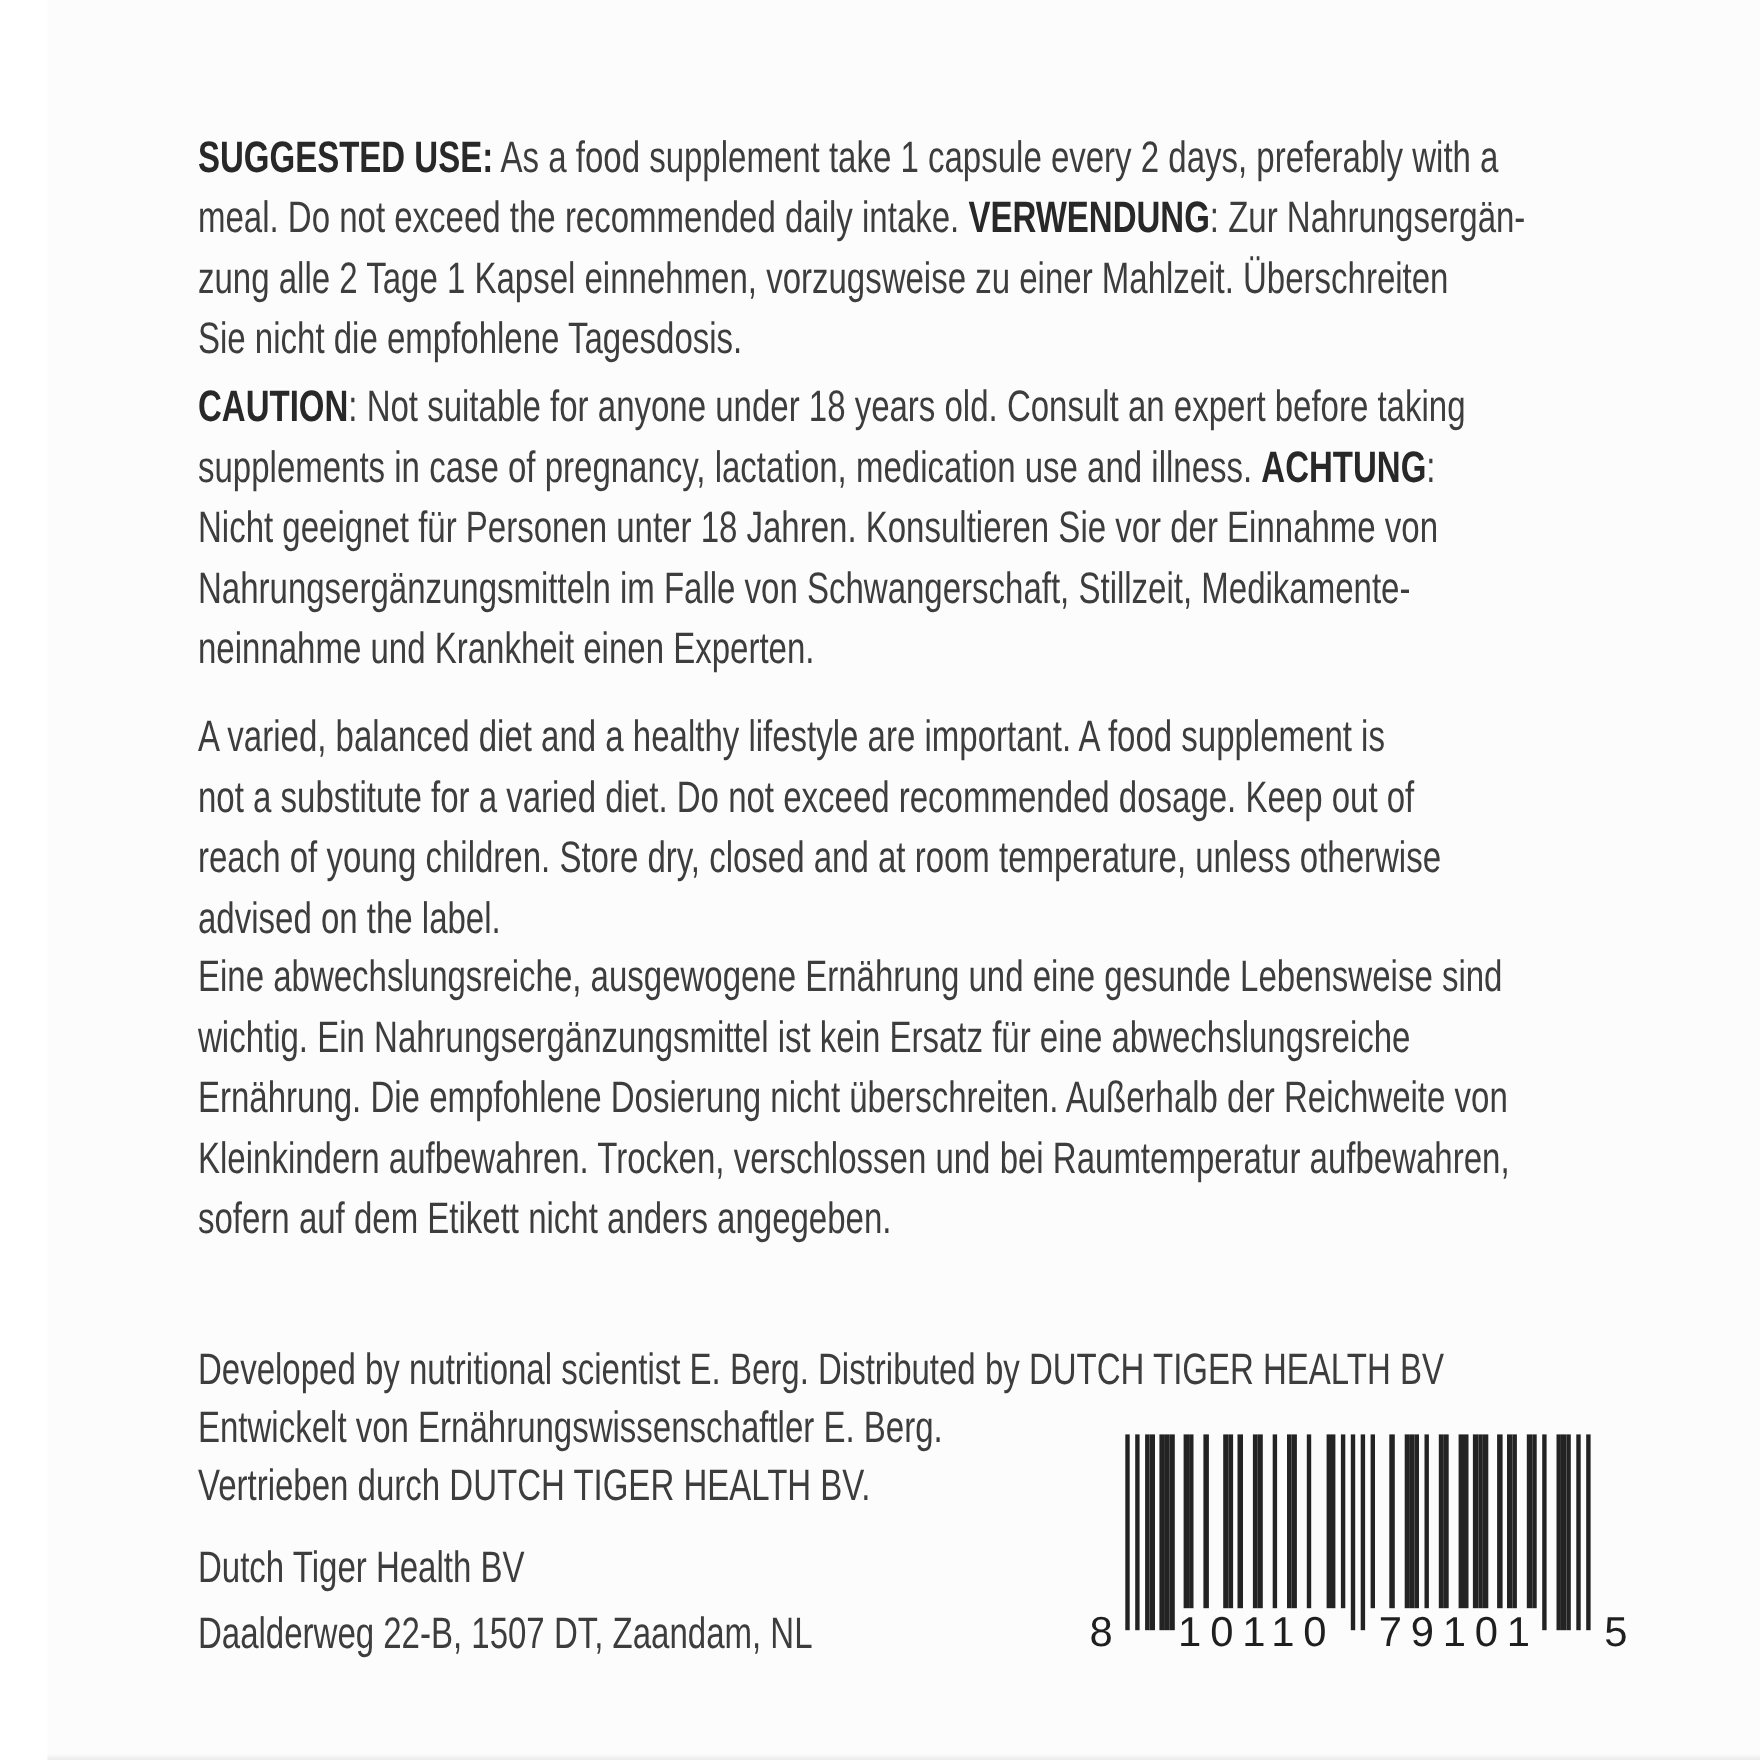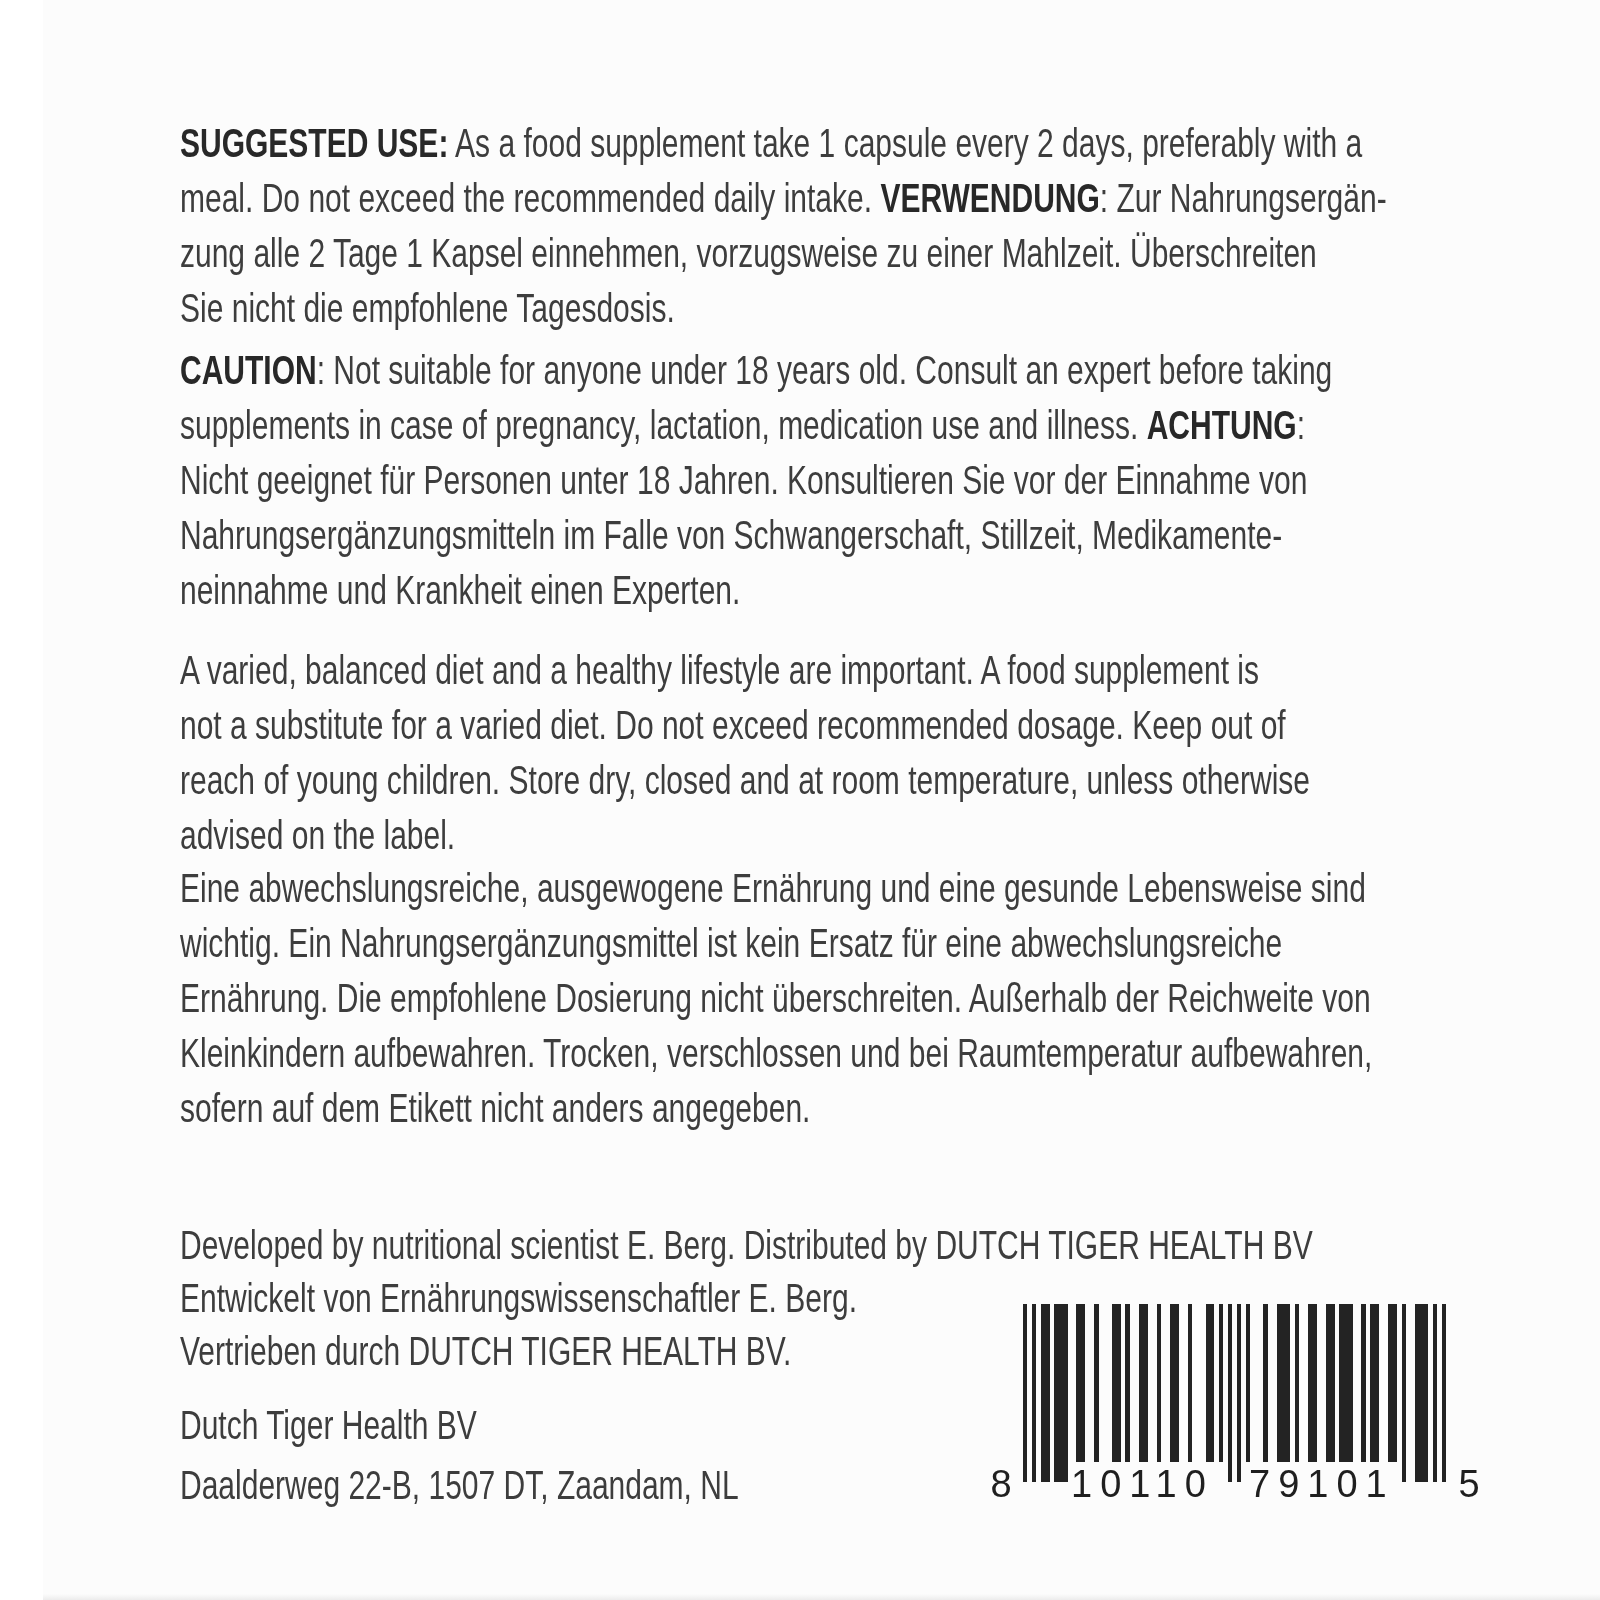--- a/index.html
+++ b/index.html
@@ -36,21 +36,21 @@
   .bars{display:flex;width:423px;height:178px;align-items:flex-start;}
   .bars .m{flex:1 1 0;height:158px;}
   .bars .m.bar{background:var(--bar);}
   .bars .m.long{height:178px;}
   .bc-digit{
     position:absolute;top:160px;font-size:38px;line-height:40px;
     color:#1f1f1f;
   }
   #bc-lead{left:-40px;width:36px;text-align:center;}
   #bc-g1{left:48px;width:150px;letter-spacing:8px;}
-  #bc-g2{left:226px;width:150px;text-align:left;letter-spacing:8px;}
+  #bc-g2{left:226px;width:150px;text-align:right;letter-spacing:8px;}
   #bc-check{left:428px;width:36px;text-align:center;}
 
   
   .scan-edge{
     position:absolute;left:0;bottom:0;width:100%;height:6px;
     background:linear-gradient(#fcfcfc,#ececec);
   }
 </style>
 </head>
 <body>

